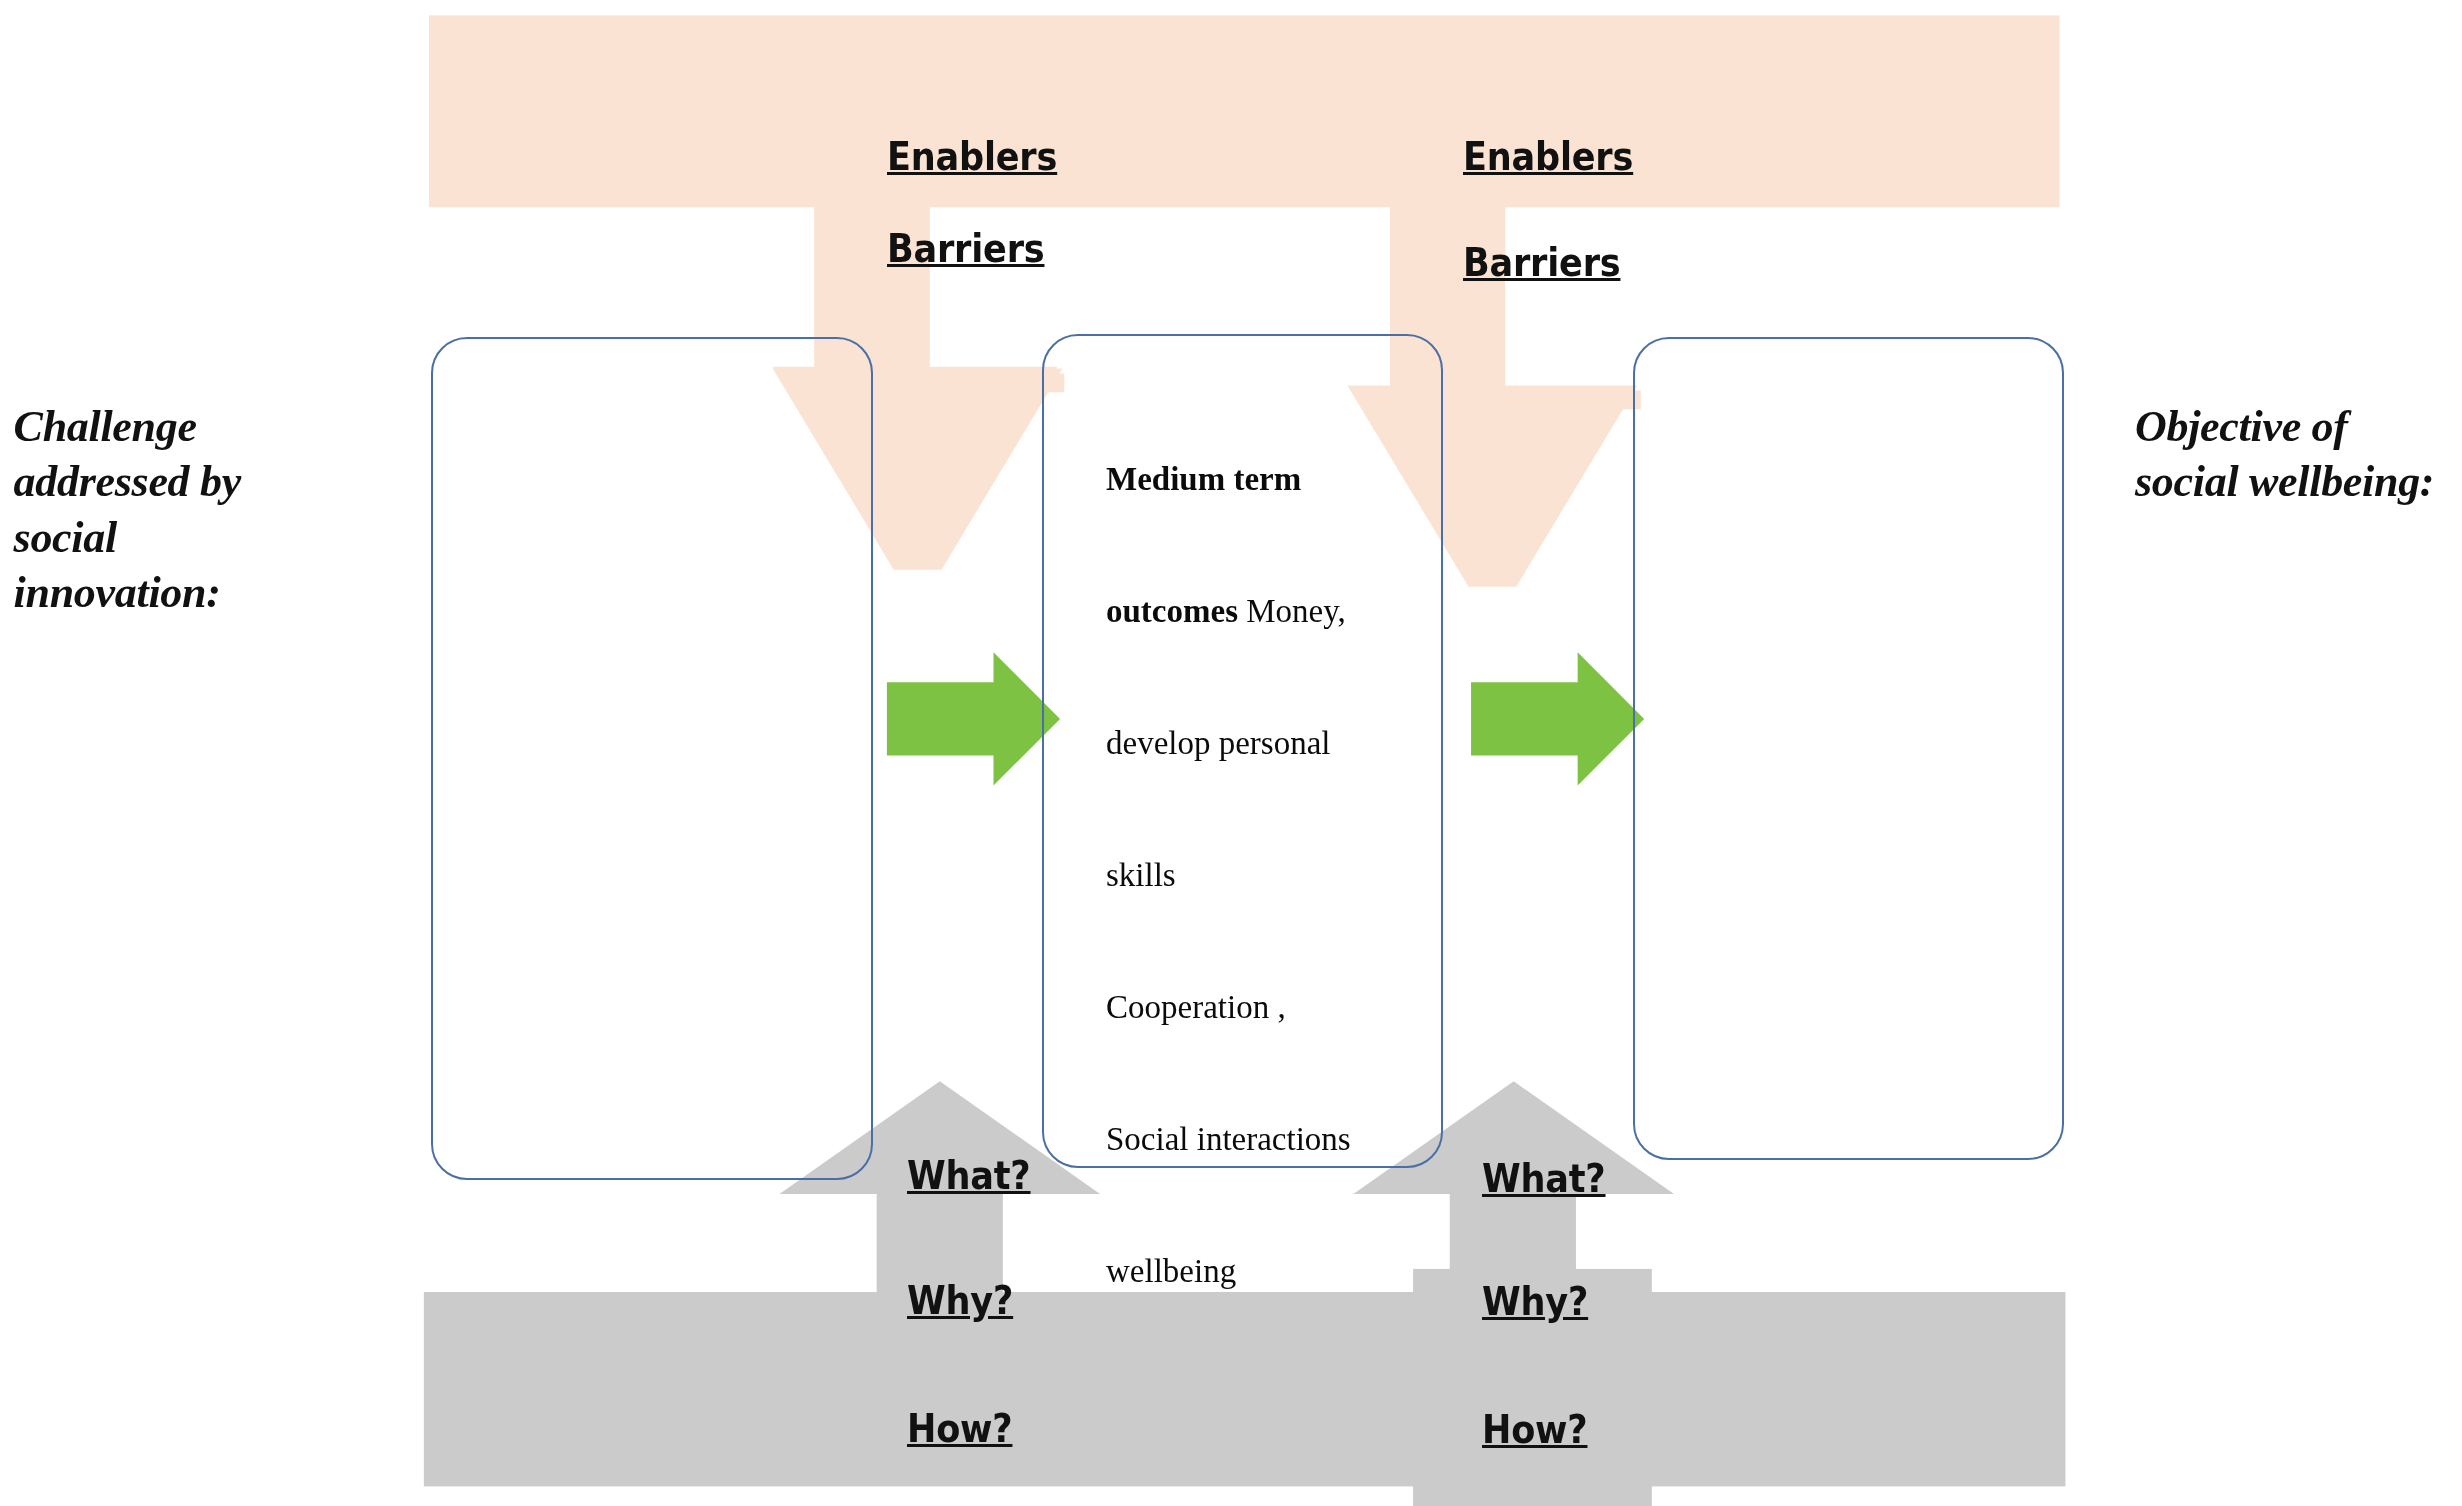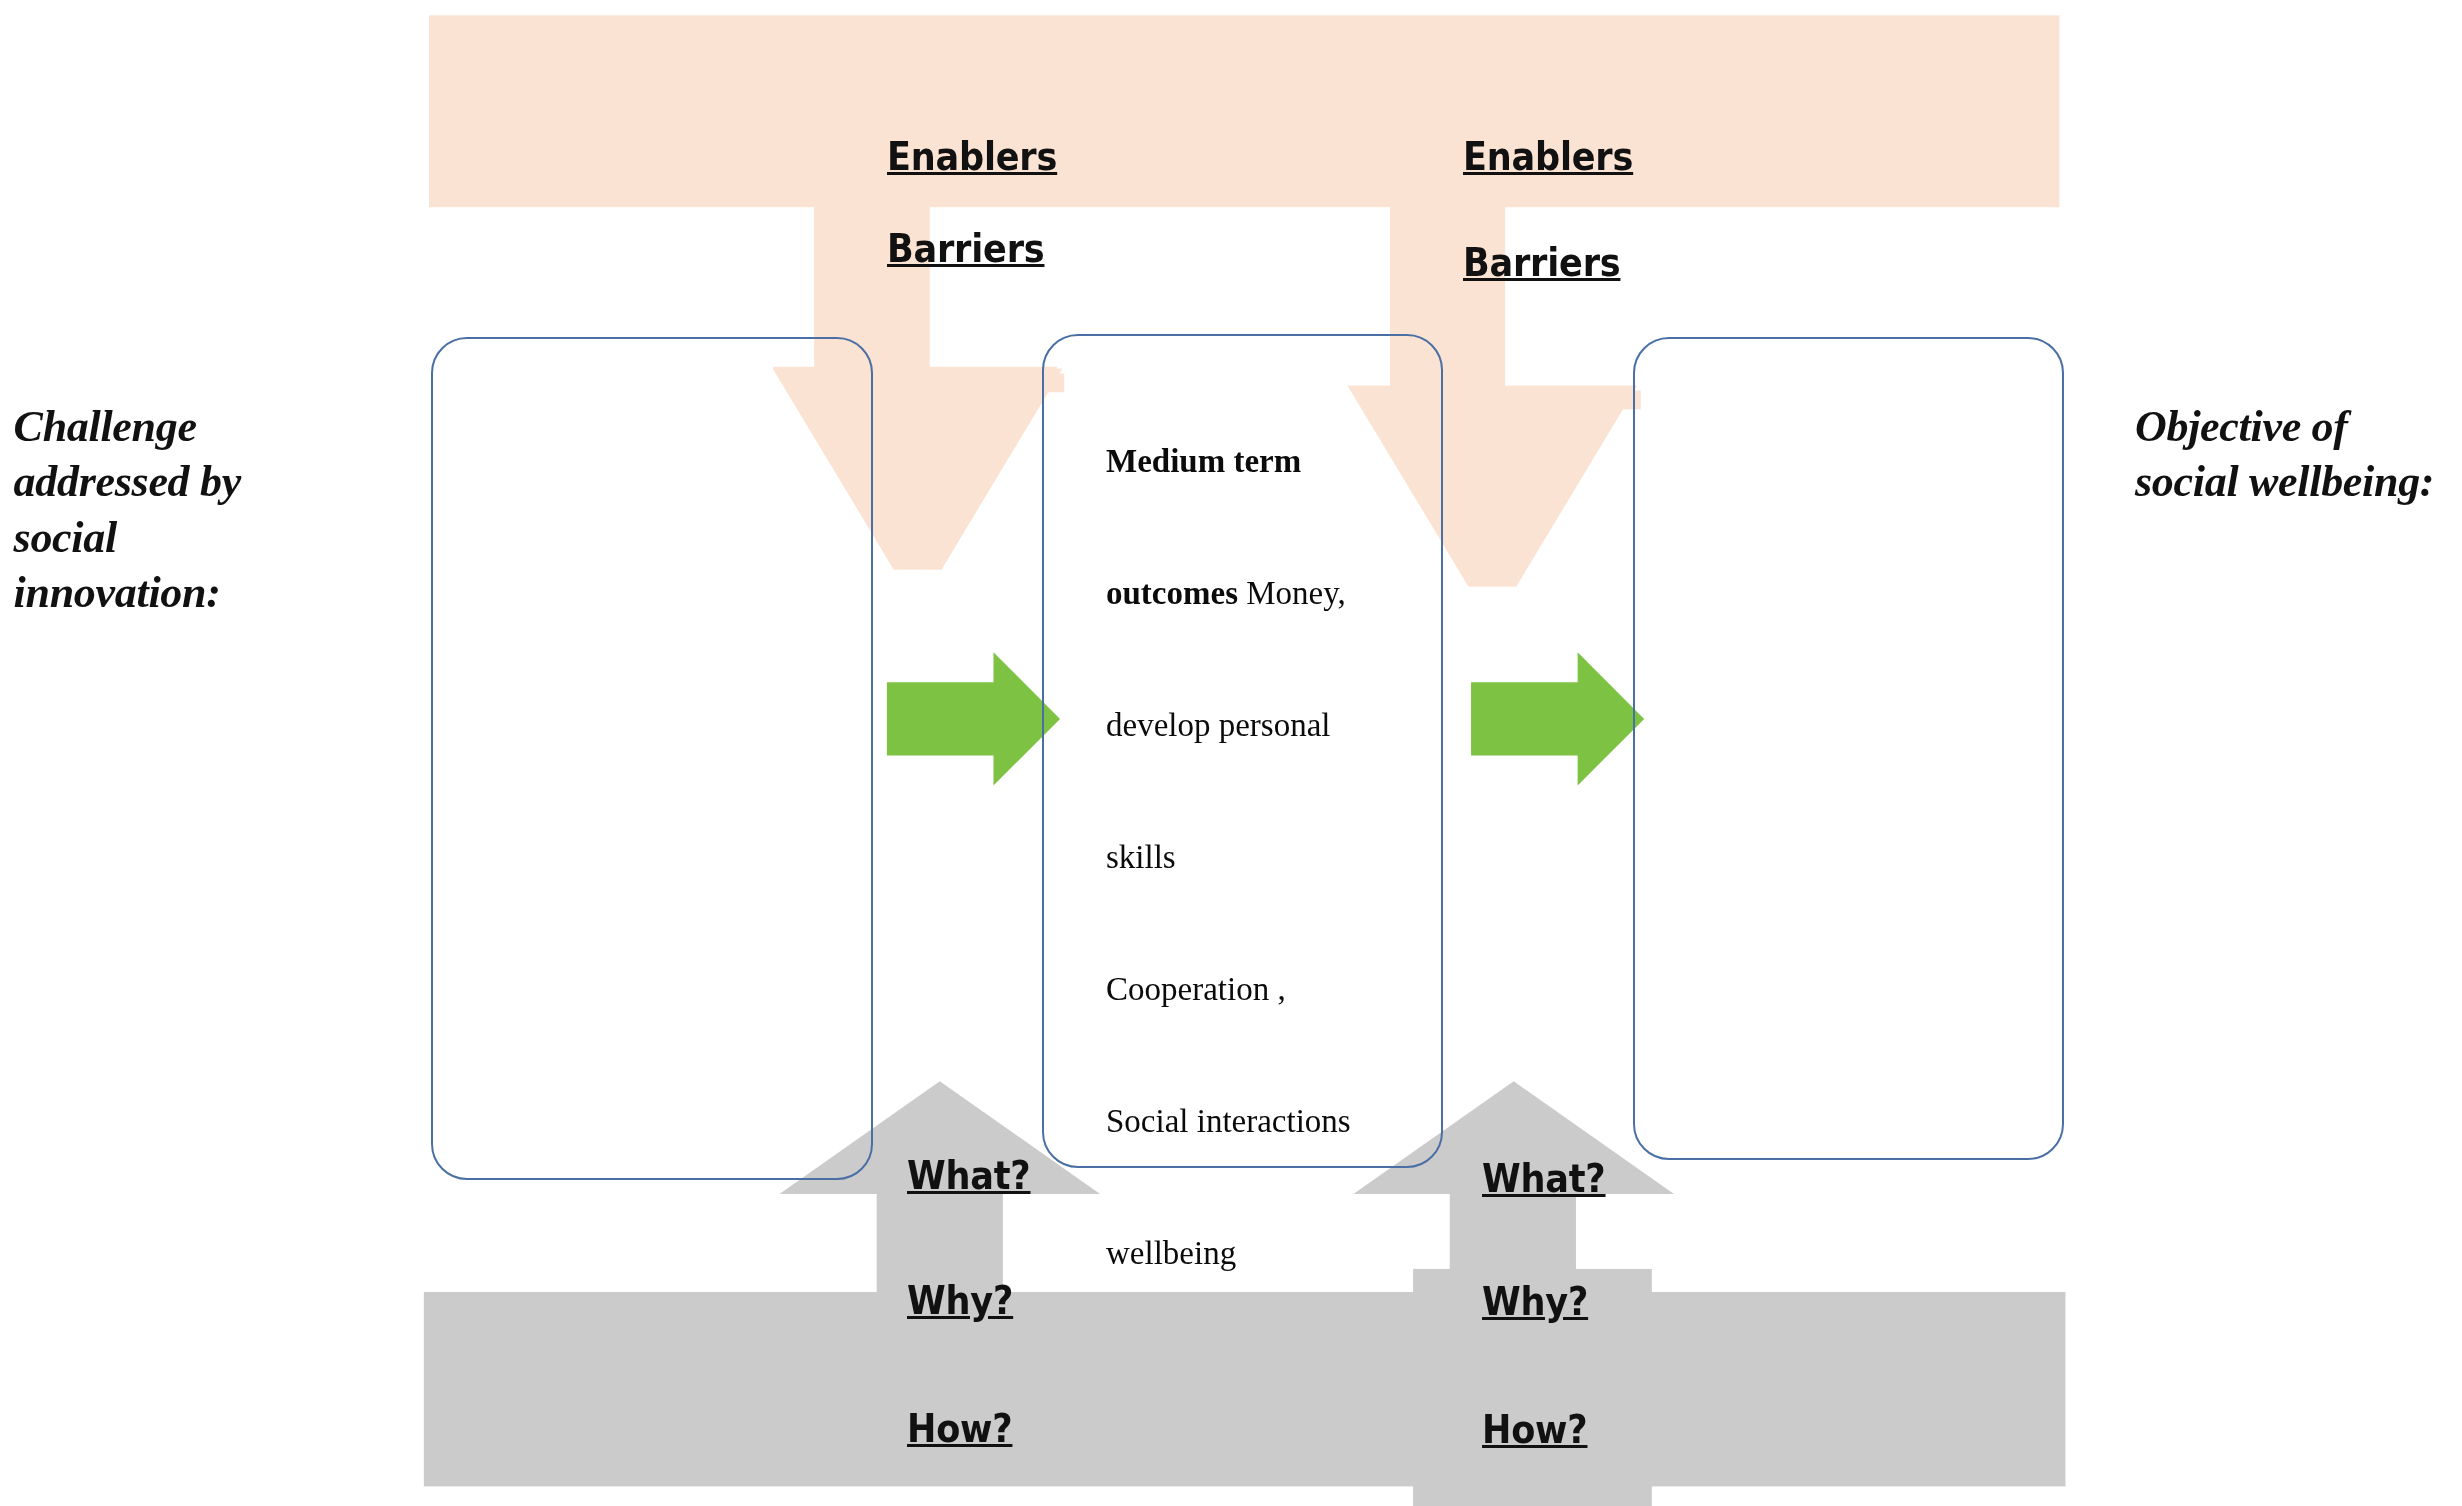--- a/index.html
+++ b/index.html
@@ -54,21 +54,21 @@
 
   .box-text {
     position: absolute;
     font-family: "Liberation Serif", "DejaVu Serif", serif;
     font-size: 33px;
     line-height: 2.0;
     color: #0b0b0b;
     white-space: pre-line;
   }
   #text-short  { left: 507px;  top: 461px; width: 341px; }
-  #text-medium { left: 1106px; top: 428px; width: 333px; }
+  #text-medium { left: 1106px; top: 446px; width: 333px; }
   #text-long   { left: 1706px; top: 461px; width: 358px; }
   .box-text .hd { font-weight: 700; }
 
   
   .banner-label {
     position: absolute;
     font-family: "DejaVu Sans Condensed", "Liberation Sans Narrow", "Liberation Sans", sans-serif;
     font-weight: 700;
     font-size: 39px;
     color: #111111;

